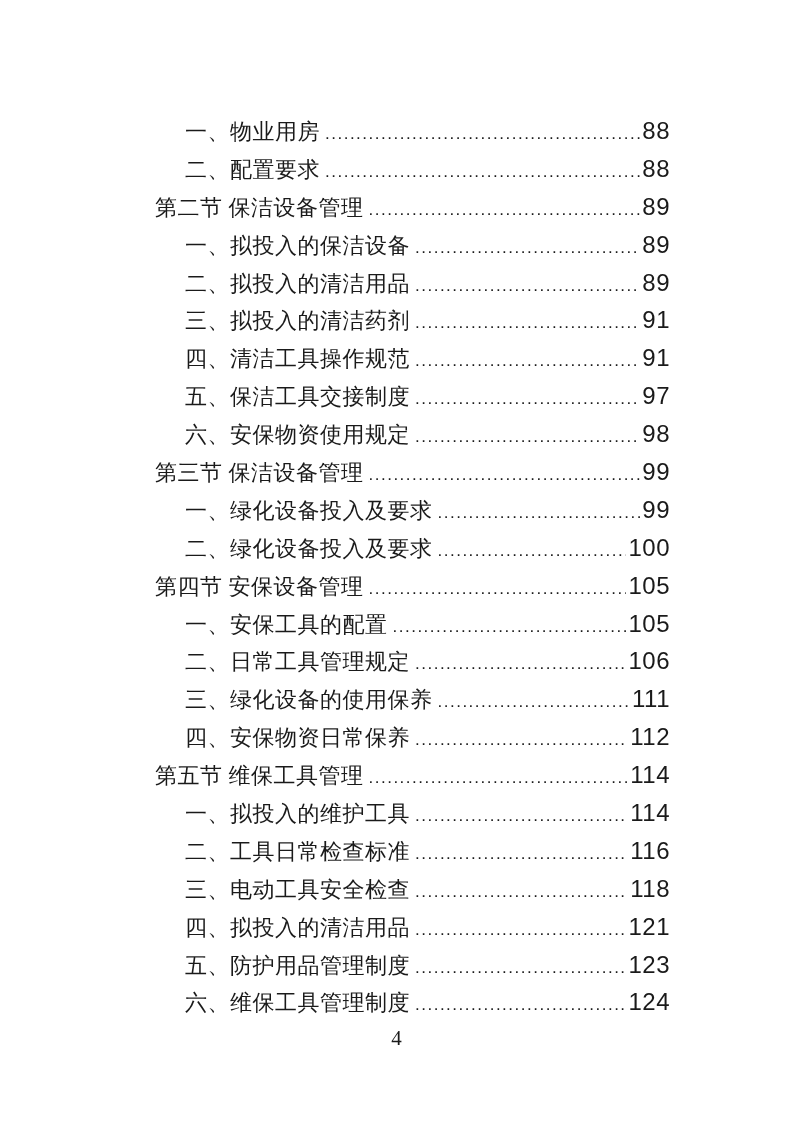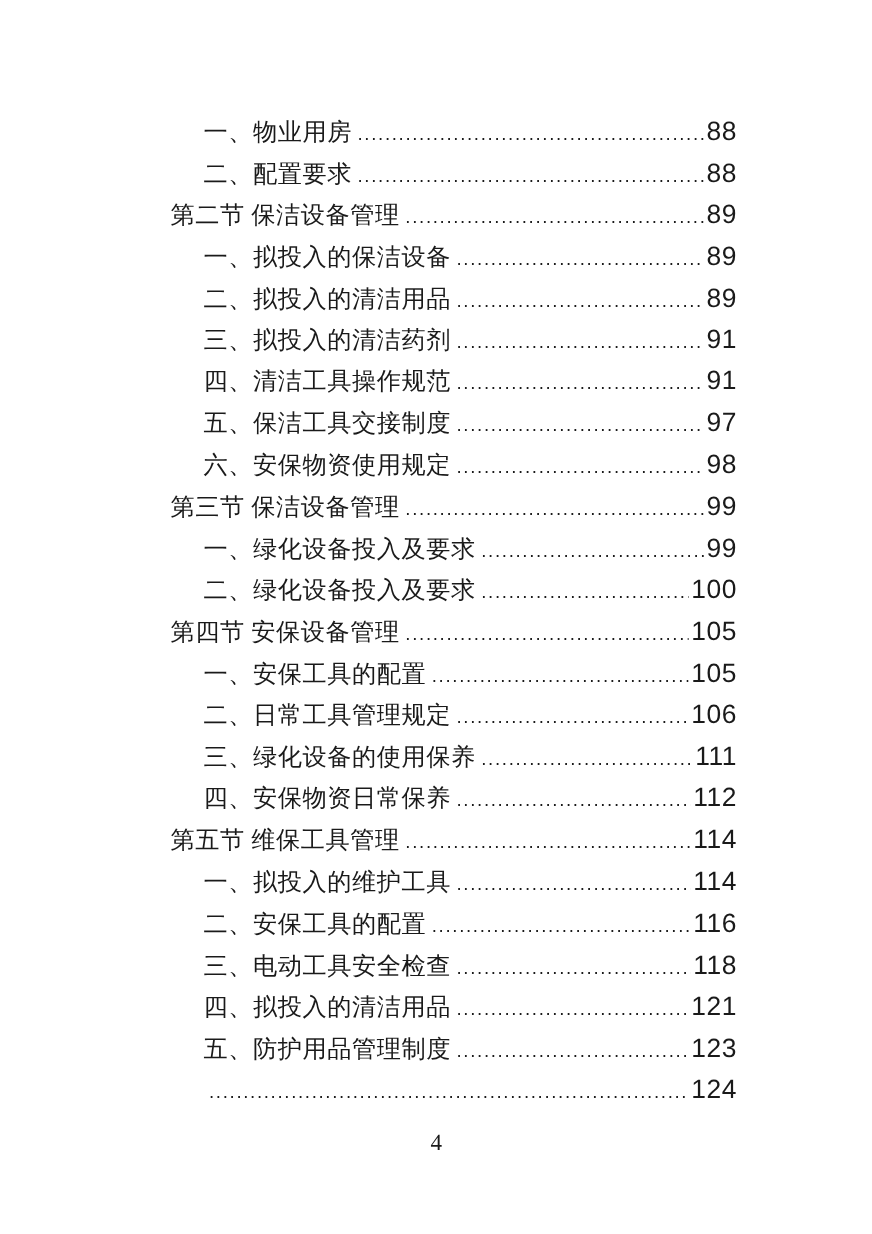--- a/index.html
+++ b/index.html
@@ -15,21 +15,21 @@
     font-family: "Liberation Serif", "DejaVu Serif", serif;
     color: #1a1a1a;
   }
   .page {
     position: absolute;
     inset: 0;
     background: #ffffff;
   }
   .toc {
     position: absolute;
-    top: 101px;
+    top: 112px;
     left: 155px;
     width: 515px;
   }
   .toc-row {
     display: flex;
     align-items: baseline;
     height: 37.9px;
     line-height: 37.9px;
     font-size: 22px;
     white-space: nowrap;
@@ -189,21 +189,21 @@
       <span class="toc-page">114</span>
     </div>
 
     <div class="toc-row level-item">
       <span class="toc-title">一、拟投入的维护工具</span>
       <span class="toc-leader"></span>
       <span class="toc-page">114</span>
     </div>
 
     <div class="toc-row level-item">
-      <span class="toc-title">二、安保工具的配置</span>
+      <span class="toc-title">二、工具日常检查标准</span>
       <span class="toc-leader"></span>
       <span class="toc-page">116</span>
     </div>
 
     <div class="toc-row level-item">
       <span class="toc-title">三、电动工具安全检查</span>
       <span class="toc-leader"></span>
       <span class="toc-page">118</span>
     </div>
 
@@ -213,20 +213,21 @@
       <span class="toc-page">121</span>
     </div>
 
     <div class="toc-row level-item">
       <span class="toc-title">五、防护用品管理制度</span>
       <span class="toc-leader"></span>
       <span class="toc-page">123</span>
     </div>
 
     <div class="toc-row level-item">
+      <span class="toc-title">六、维保工具管理制度</span>
       <span class="toc-leader"></span>
       <span class="toc-page">124</span>
     </div>
 
   </div>
 
   <div class="page-footer">4</div>
 
 </div>
 

